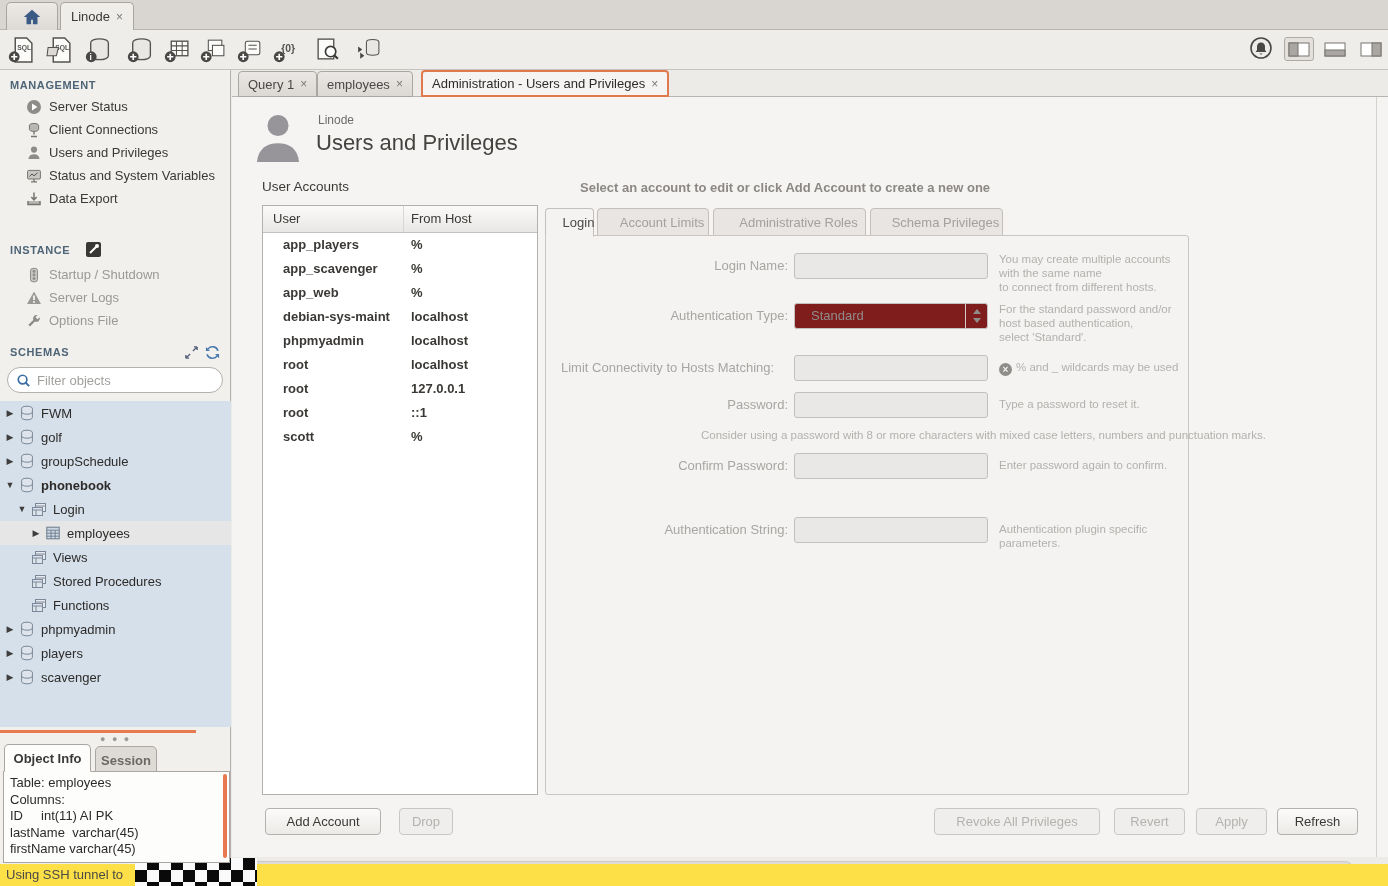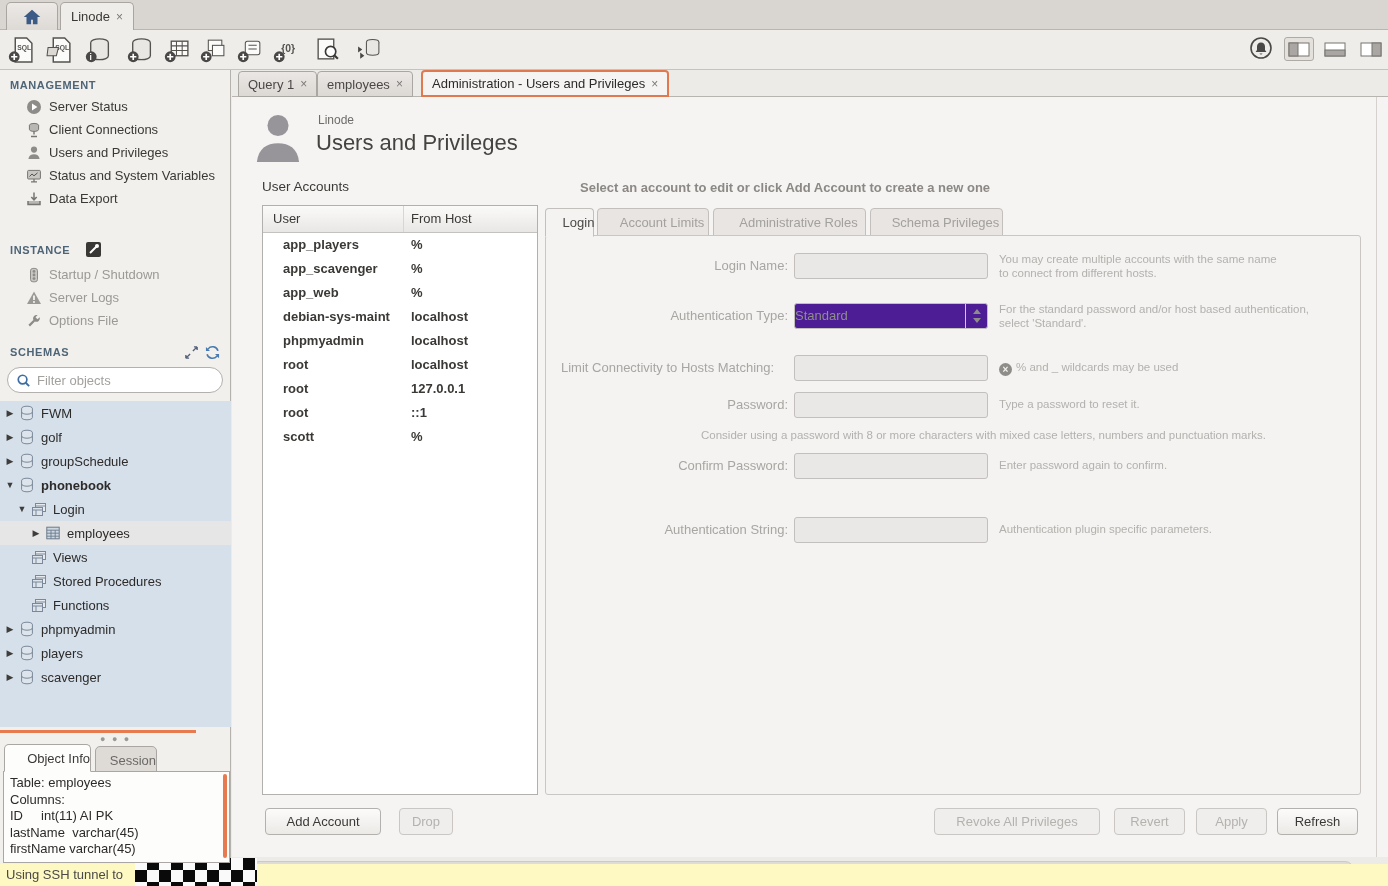--- a/index.html
+++ b/index.html
@@ -36,29 +36,29 @@
   .trow { position:relative; height:24px; display:flex; align-items:center; font-size:13px; color:#2d2b29; white-space:nowrap; }
   .trow .arr { width:10px; font-size:9px; color:#3f3d3b; text-align:center; flex:0 0 auto; }
   .trow svg { margin:0 6px 0 4px; flex:0 0 auto; }
   .lv0 { padding-left:5px; } .lv1 { padding-left:17px; } .lv2 { padding-left:31px; }
   .trow.bold { font-weight:bold; }
   .trow.selected { background:#e6e6e6; }
   .orange-bar { position:absolute; left:0; top:660px; width:196px; height:3px; background:#e87a50; }
   .split-dots { position:absolute; left:100px; top:664px; color:#9b9996; font-size:9px; letter-spacing:2px; }
 
   
-  .oi-tab { position:absolute; height:28px; border:1px solid #a9a6a3; border-radius:5px 5px 0 0; font-size:13px; display:flex; align-items:center; justify-content:flex-end; }
+  .oi-tab { position:absolute; height:28px; border:1px solid #a9a6a3; border-radius:5px 5px 0 0; font-size:13px; display:flex; align-items:center; justify-content:center;font-weight:bold; }
   .oi-tab.active { left:4px; top:674px; width:87px; background:#fdfdfc; color:#3b3936; border-bottom:1px solid #fdfdfc; z-index:2; }
   .oi-tab.inactive { left:95px; top:676px; width:62px; background:#dedbd7; color:#6b6966; }
   .oi-box { position:absolute; left:3px; top:701px; width:227px; height:92px; background:#fdfdfc; border:1px solid #a9a6a3; padding:3px 6px; z-index:1; }
   .oi-box .ln { font-size:13px; line-height:16.5px; color:#2d2b29; white-space:pre; }
   .oi-vscroll { position:absolute; right:2px; top:2px; width:4px; height:84px; background:#e87a50; border-radius:2px; }
 
   
-  .statusbar { left:0; top:864px; width:1388px; height:22px; background:#fef9c3; font-size:13px; color:#4b4946; }
+  .statusbar { left:0; top:864px; width:1388px; height:22px; background:#fde047; font-size:13px; color:#4b4946; }
   .statusbar .txt { position:absolute; left:6px; top:3px; }
   .redact { position:absolute; left:135px; top:-6px; width:122px; height:28px;
             background:repeating-conic-gradient(#0a0a0a 0% 25%, #fafafa 0% 50%); background-size:24px 24px; }
 
   
   .main-tabs { left:232px; top:70px; width:1156px; height:27px; border-bottom:1px solid #b8b5b1; }
   .mtab { position:absolute; top:1px; height:26px; display:flex; align-items:center; gap:6px; padding:0 9px; font-size:13px; color:#4a4846;
           background:linear-gradient(#eae7e4,#dcd8d4); border:1px solid #aaa7a3; border-radius:4px 4px 0 0; }
   .mtab.active { background:#f5f4f2; border:2px solid #e0794e; color:#2d2b29; top:0; height:27px; }
   .main-bg { left:232px; top:97px; width:1156px; height:760px; background:#f5f4f2; }
@@ -77,25 +77,25 @@
   .ua-row { position:relative; height:24px; font-size:13px; color:#3b3936; }
   .ua-row .c1 { position:absolute; left:20px; top:4px; }
   .ua-row .c2 { position:absolute; left:148px; top:4px; }
 
   .hint { position:absolute; left:543px; top:180px; font-size:13px; font-weight:bold; color:#8b8885;margin-left:37px; }
 
   .etab { position:absolute; top:208px; height:28px; display:flex; align-items:center; justify-content:center; font-size:13px;
           border:1px solid #c2bfbc; border-radius:4px 4px 0 0; background:#e8e5e2; color:#a3a19e;padding-left:18px; }
   .etab.active { background:#f4f3f1; color:#4b4946; border-bottom:1px solid #f4f3f1; z-index:3; height:29px; }
 
-  .panel { position:absolute; left:545px; top:235px; width:816px; height:560px; background:#f4f3f1; border:1px solid #c9c6c3; border-radius:3px; z-index:1; }
+  .panel { position:absolute; left:545px; top:235px; width:644px; height:560px; background:#f4f3f1; border:1px solid #c9c6c3; border-radius:3px; z-index:1; }
   .flabel { position:absolute; left:10px; width:232px; height:26px; line-height:26px; text-align:right; font-size:13px; color:#a8a6a3; white-space:nowrap; }
   .flabel.clip { text-align:left; left:15px; width:230px; overflow:hidden; }
   .finput { position:absolute; left:248px; width:194px; height:26px; background:#e9e8e6; border:1px solid #c2bfbc; border-radius:3px; }
-  .fdrop { position:absolute; left:248px; width:194px; height:26px; background:#4c1d95; border:1px solid #c2bfbc; border-radius:3px; font-size:13px; color:#8f8d8a; line-height:24px; padding-left:0; }
+  .fdrop { position:absolute; left:248px; width:194px; height:26px; background:#7f1d1d; border:1px solid #c2bfbc; border-radius:3px; font-size:13px; color:#8f8d8a; line-height:24px; padding-left:16px; }
   .spin { position:absolute; right:0; top:0; width:22px; height:24px; border-left:1px solid #cfccc9; }
   .spin .up, .spin .dn { position:absolute; left:7px; width:0; height:0; border-left:4px solid transparent; border-right:4px solid transparent; }
   .spin .up { top:5px; border-bottom:5px solid #8f8d8a; }
   .spin .dn { bottom:5px; border-top:5px solid #8f8d8a; }
   .fhelp { position:absolute; left:453px; font-size:11.5px; line-height:14px; color:#b3b1ae; white-space:pre-line; }
   .fnote { position:absolute; left:155px; top:193px; width:650px; font-size:11.5px; color:#b3b1ae; white-space:nowrap; overflow:hidden; }
   .cx { display:inline-block; width:13px; height:13px; border-radius:50%; background:#8f8d8a; color:#f4f3f1; font-size:10px; line-height:13px; text-align:center; vertical-align:-2px; margin-right:4px; font-weight:bold; }
 
   .btn { position:absolute; top:808px; height:27px; border:1px solid #b3b0ad; border-radius:4px;
          background:linear-gradient(#fcfbfa,#eceae7); font-size:13px; color:#3b3936; text-align:center; line-height:25px; }

